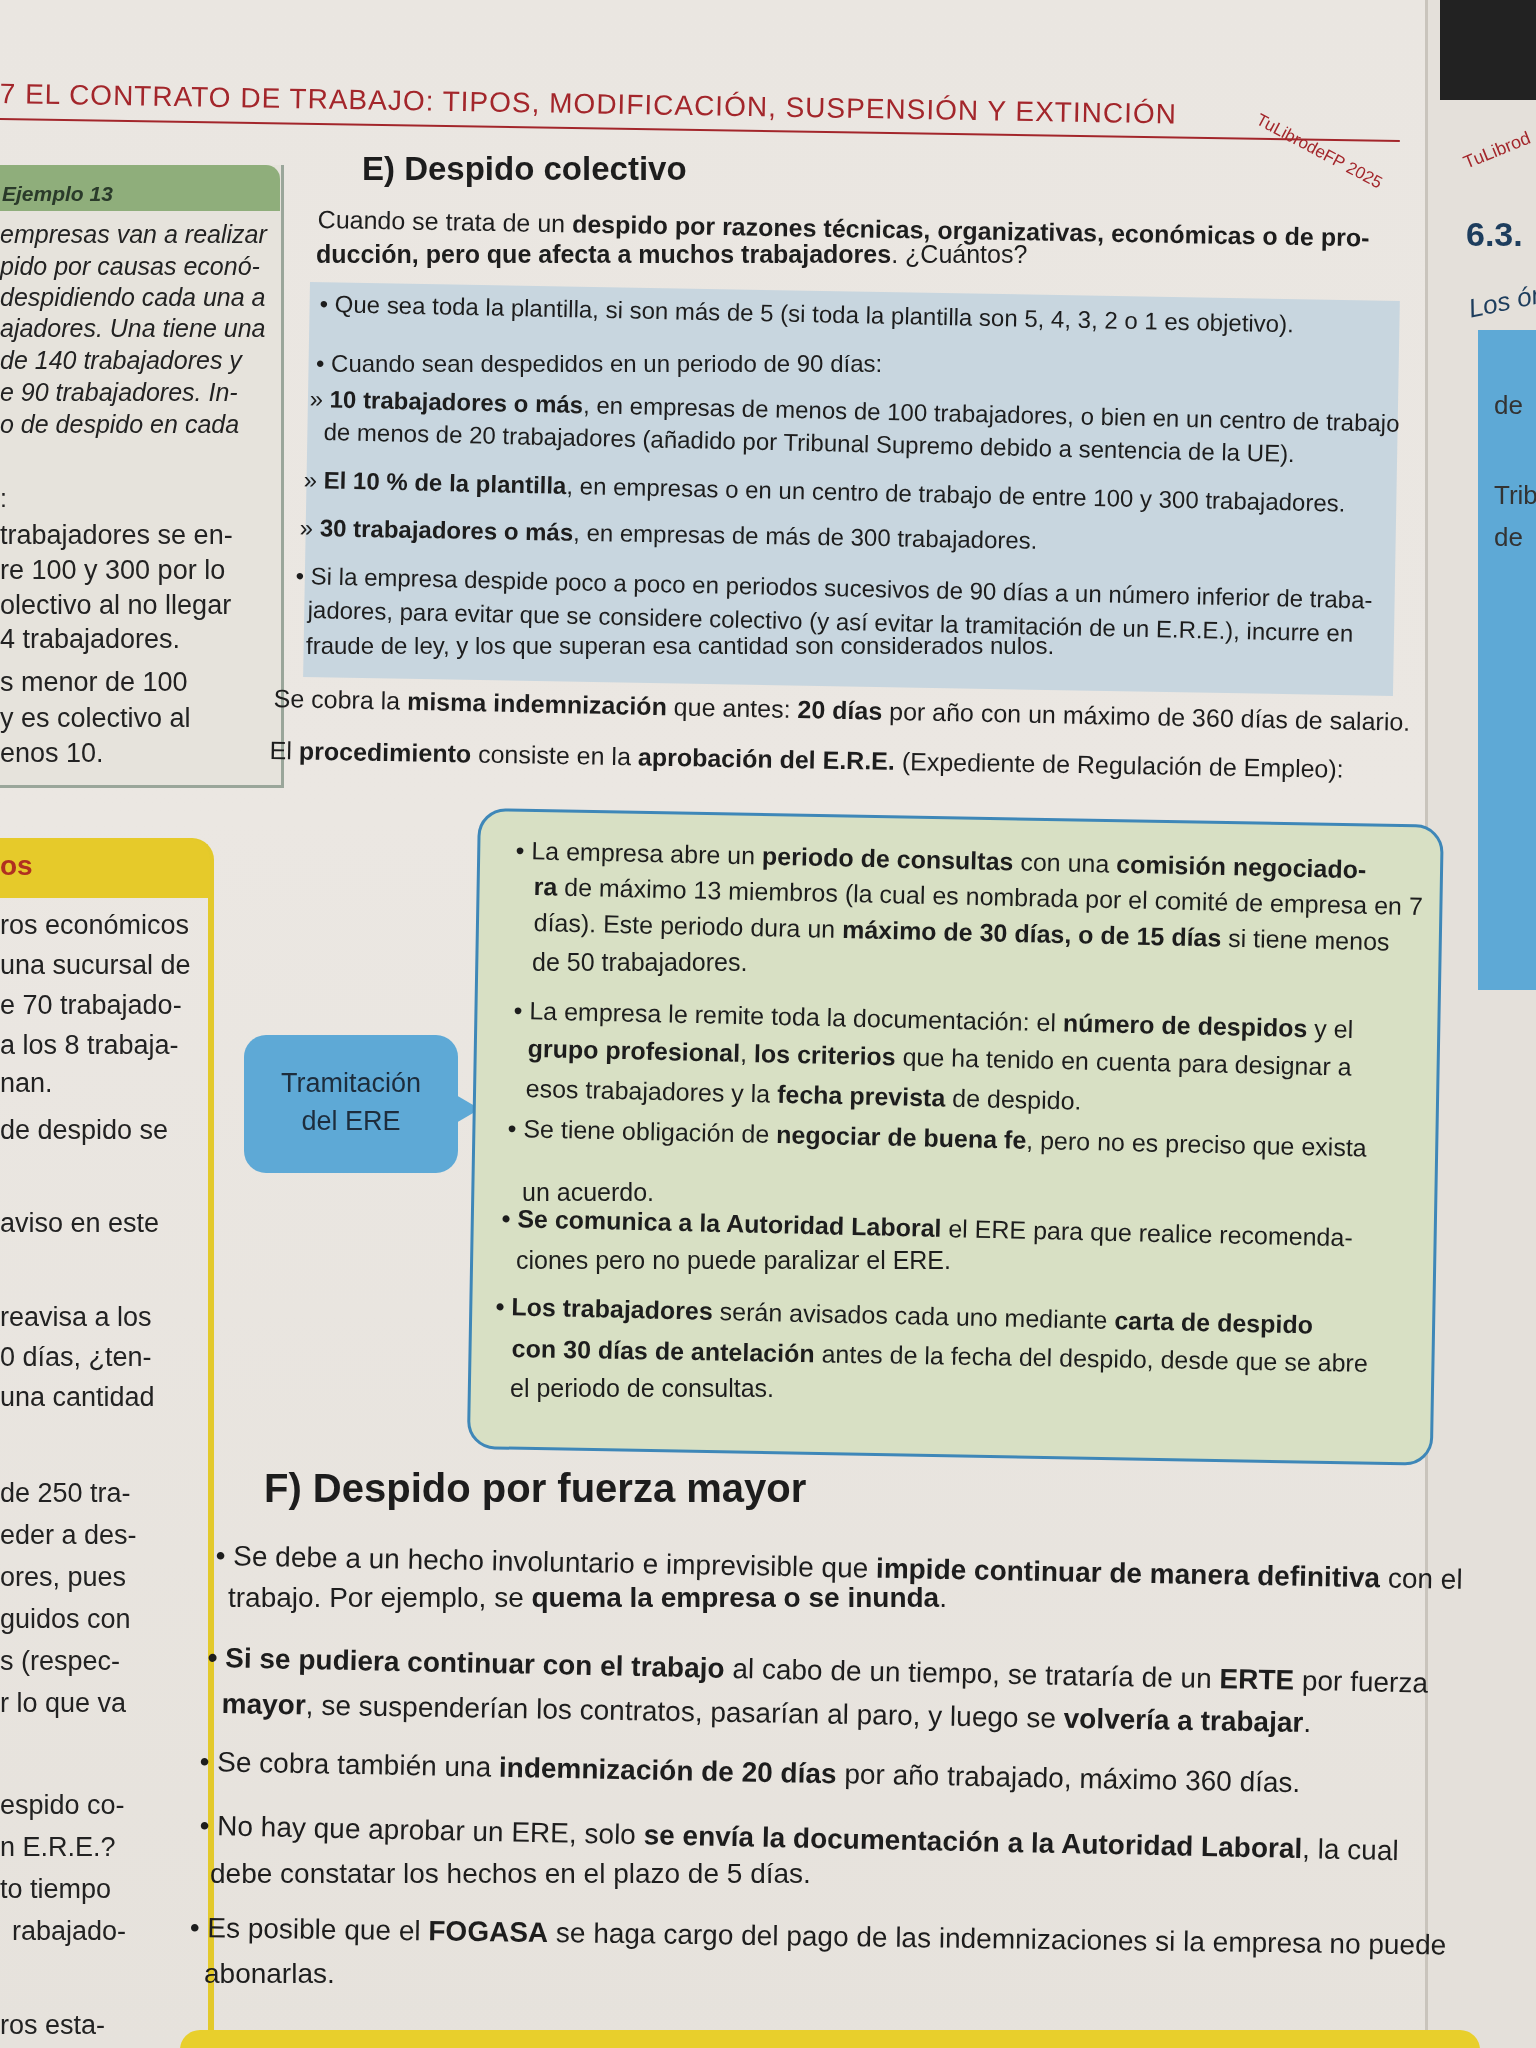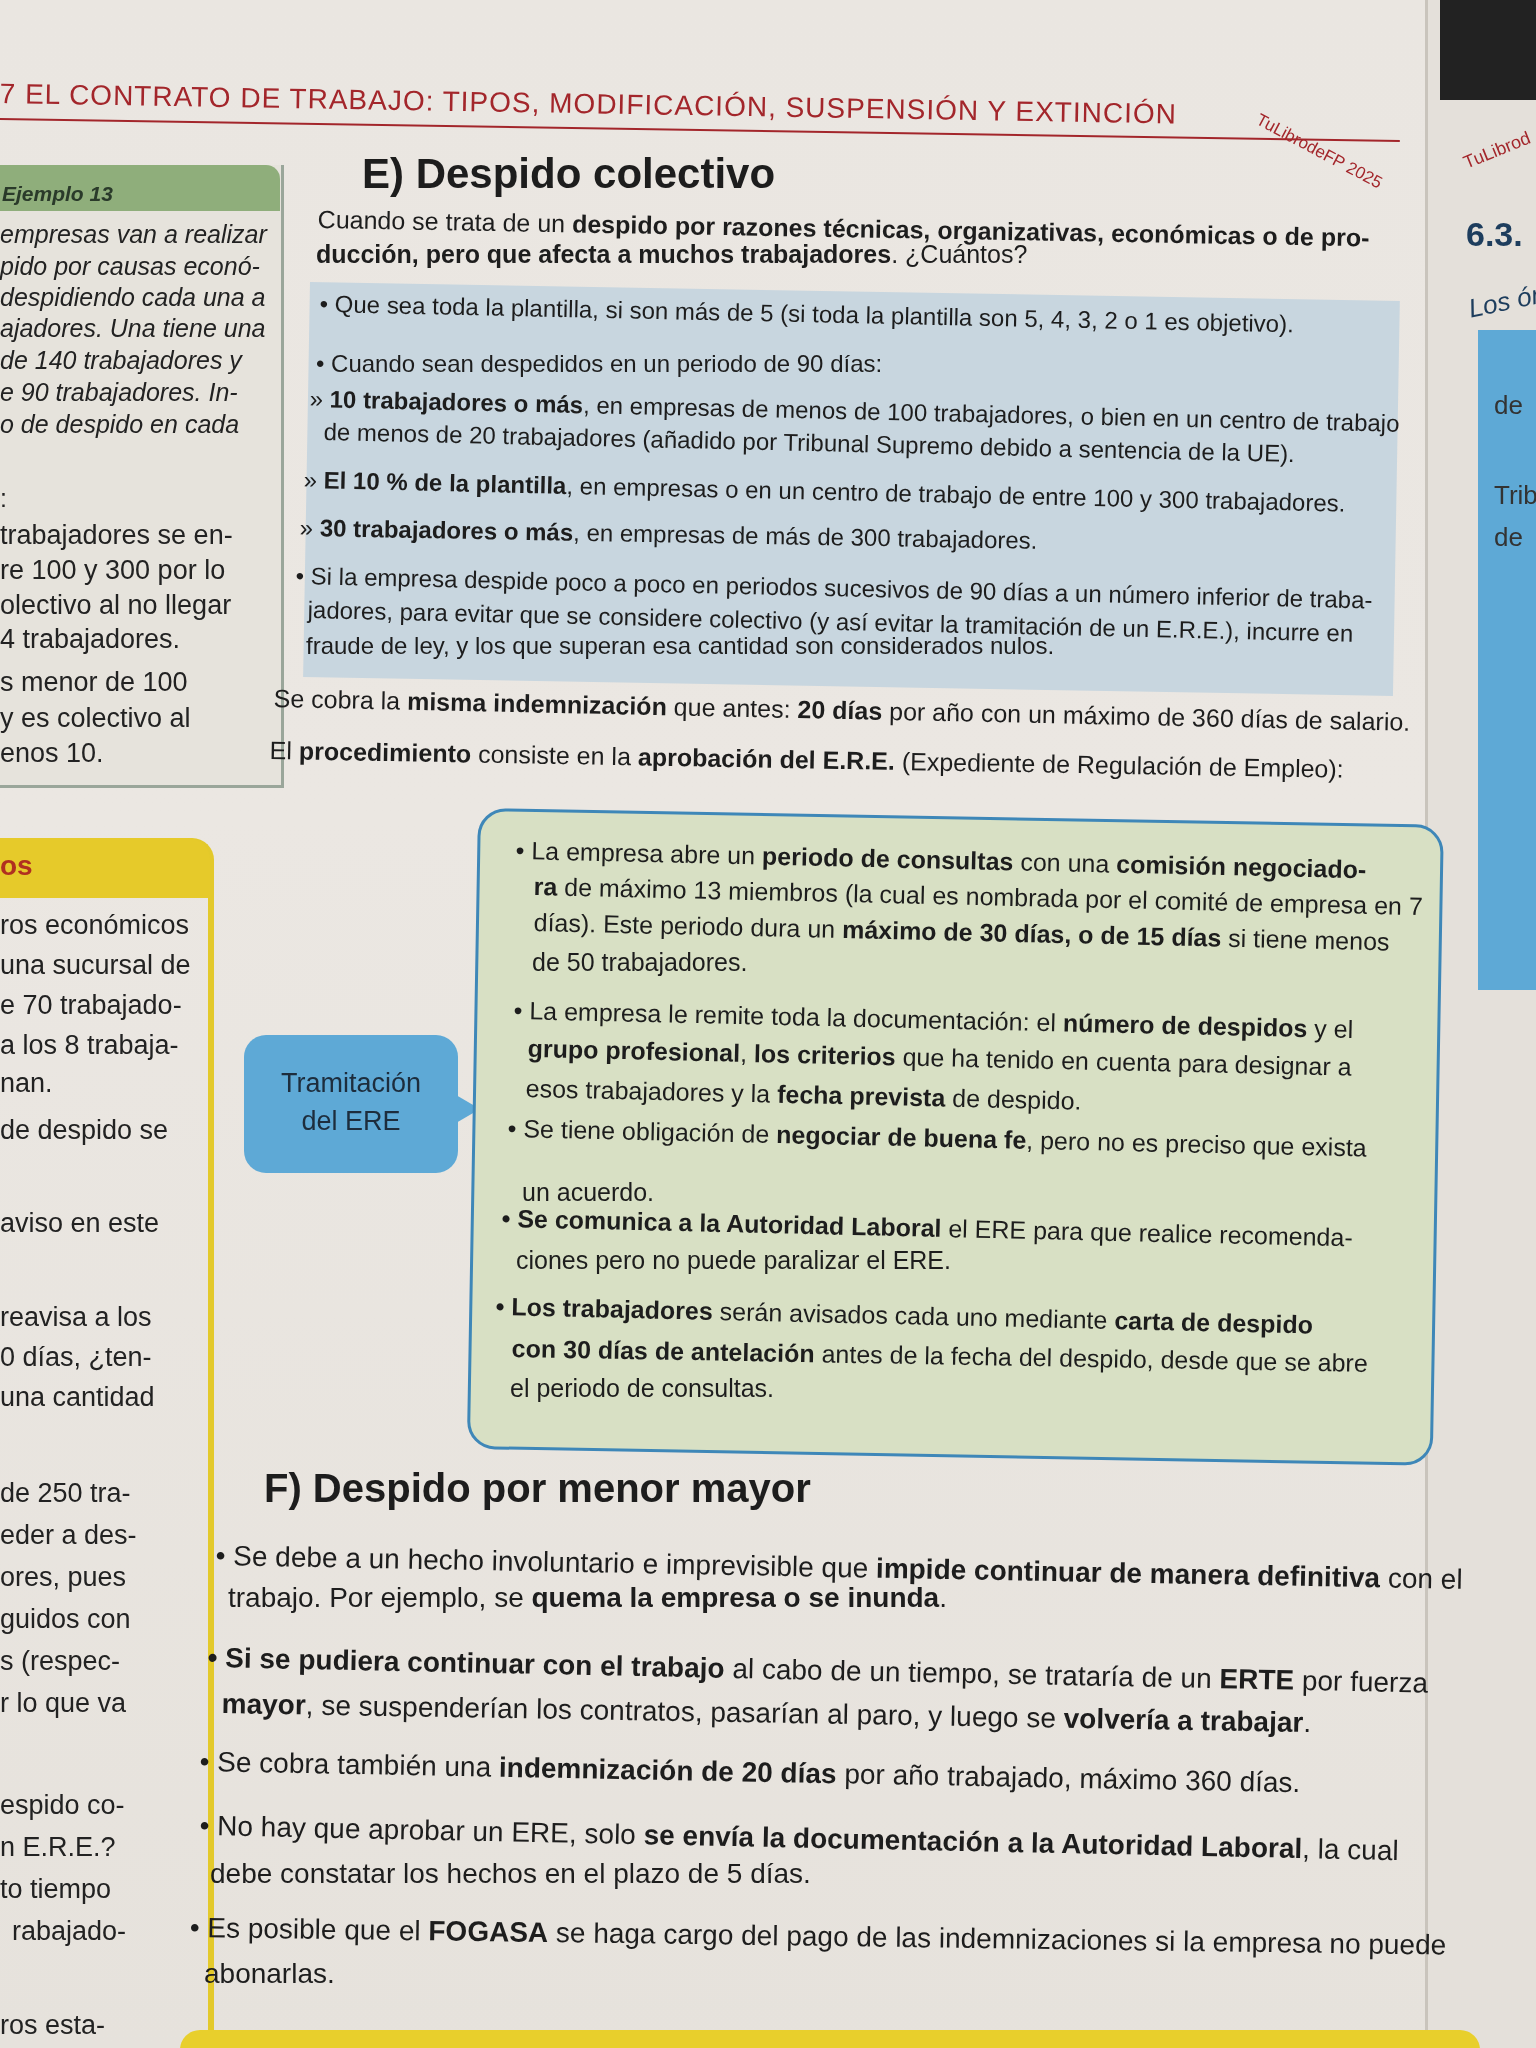--- a/index.html
+++ b/index.html
@@ -66,21 +66,21 @@
   }
   .yellow-head {
     position: absolute; left: -20px; top: 838px; width: 230px; height: 60px;
     background: #e6ca2a; border-radius: 0 22px 0 0;
   }
   .yellow-title {
     position: absolute; left: 0; top: 850px; font-size: 28px; font-weight: bold;
     color: #b03020;
   }
   .sec-title {
-    position: absolute; font-weight: bold; font-size: 42px; color: #1d1d1d;
+    position: absolute; font-weight: bold; font-size: 33px; color: #1d1d1d;
     white-space: nowrap;
   }
   .para {
     position: absolute; font-size: 25px; white-space: nowrap; color: #1d1d1d;
   }
   .para b { font-weight: bold; }
   .blue-panel {
     position: absolute; left: 310px; top: 282px; width: 1090px; height: 395px;
     background: #c8d6df; transform: rotate(1deg); transform-origin: left top;
   }
@@ -250,21 +250,21 @@
 <div class="green-line" style="left:516px; top:1246px;">ciones pero no puede paralizar el ERE.</div>
 
 <div class="green-line" style="left:496px; top:1292px; transform:rotate(1.3deg); transform-origin:left top;">
   <b>• Los trabajadores</b><span> serán avisados cada uno mediante </span><b>carta de despido</b>
 </div>
 <div class="green-line" style="left:512px; top:1334px; transform:rotate(1deg); transform-origin:left top;">
   <b>con 30 días de antelación</b><span> antes de la fecha del despido, desde que se abre</span>
 </div>
 <div class="green-line" style="left:510px; top:1374px;">el periodo de consultas.</div>
 
-<div class="sec-title" style="left:264px; top:1466px; font-size:40px;">F) Despido por menor mayor</div>
+<div class="sec-title" style="left:264px; top:1466px; font-size:40px;">F) Despido por fuerza mayor</div>
 <div class="f-line" style="left:216px; top:1540px; transform:rotate(1.1deg); transform-origin:left top;">
   <span>• Se debe a un hecho involuntario e imprevisible que </span><b>impide continuar de manera definitiva</b><span> con el</span>
 </div>
 <div class="f-line" style="left:228px; top:1582px;">
   <span>trabajo. Por ejemplo, se </span><b>quema la empresa o se inunda</b><span>.</span>
 </div>
 <div class="f-line" style="left:208px; top:1642px; transform:rotate(1.2deg); transform-origin:left top;">
   <b>• Si se pudiera continuar con el trabajo</b><span> al cabo de un tiempo, se trataría de un </span><b>ERTE</b><span> por fuerza</span>
 </div>
 <div class="f-line" style="left:222px; top:1688px; transform:rotate(1deg); transform-origin:left top;">

